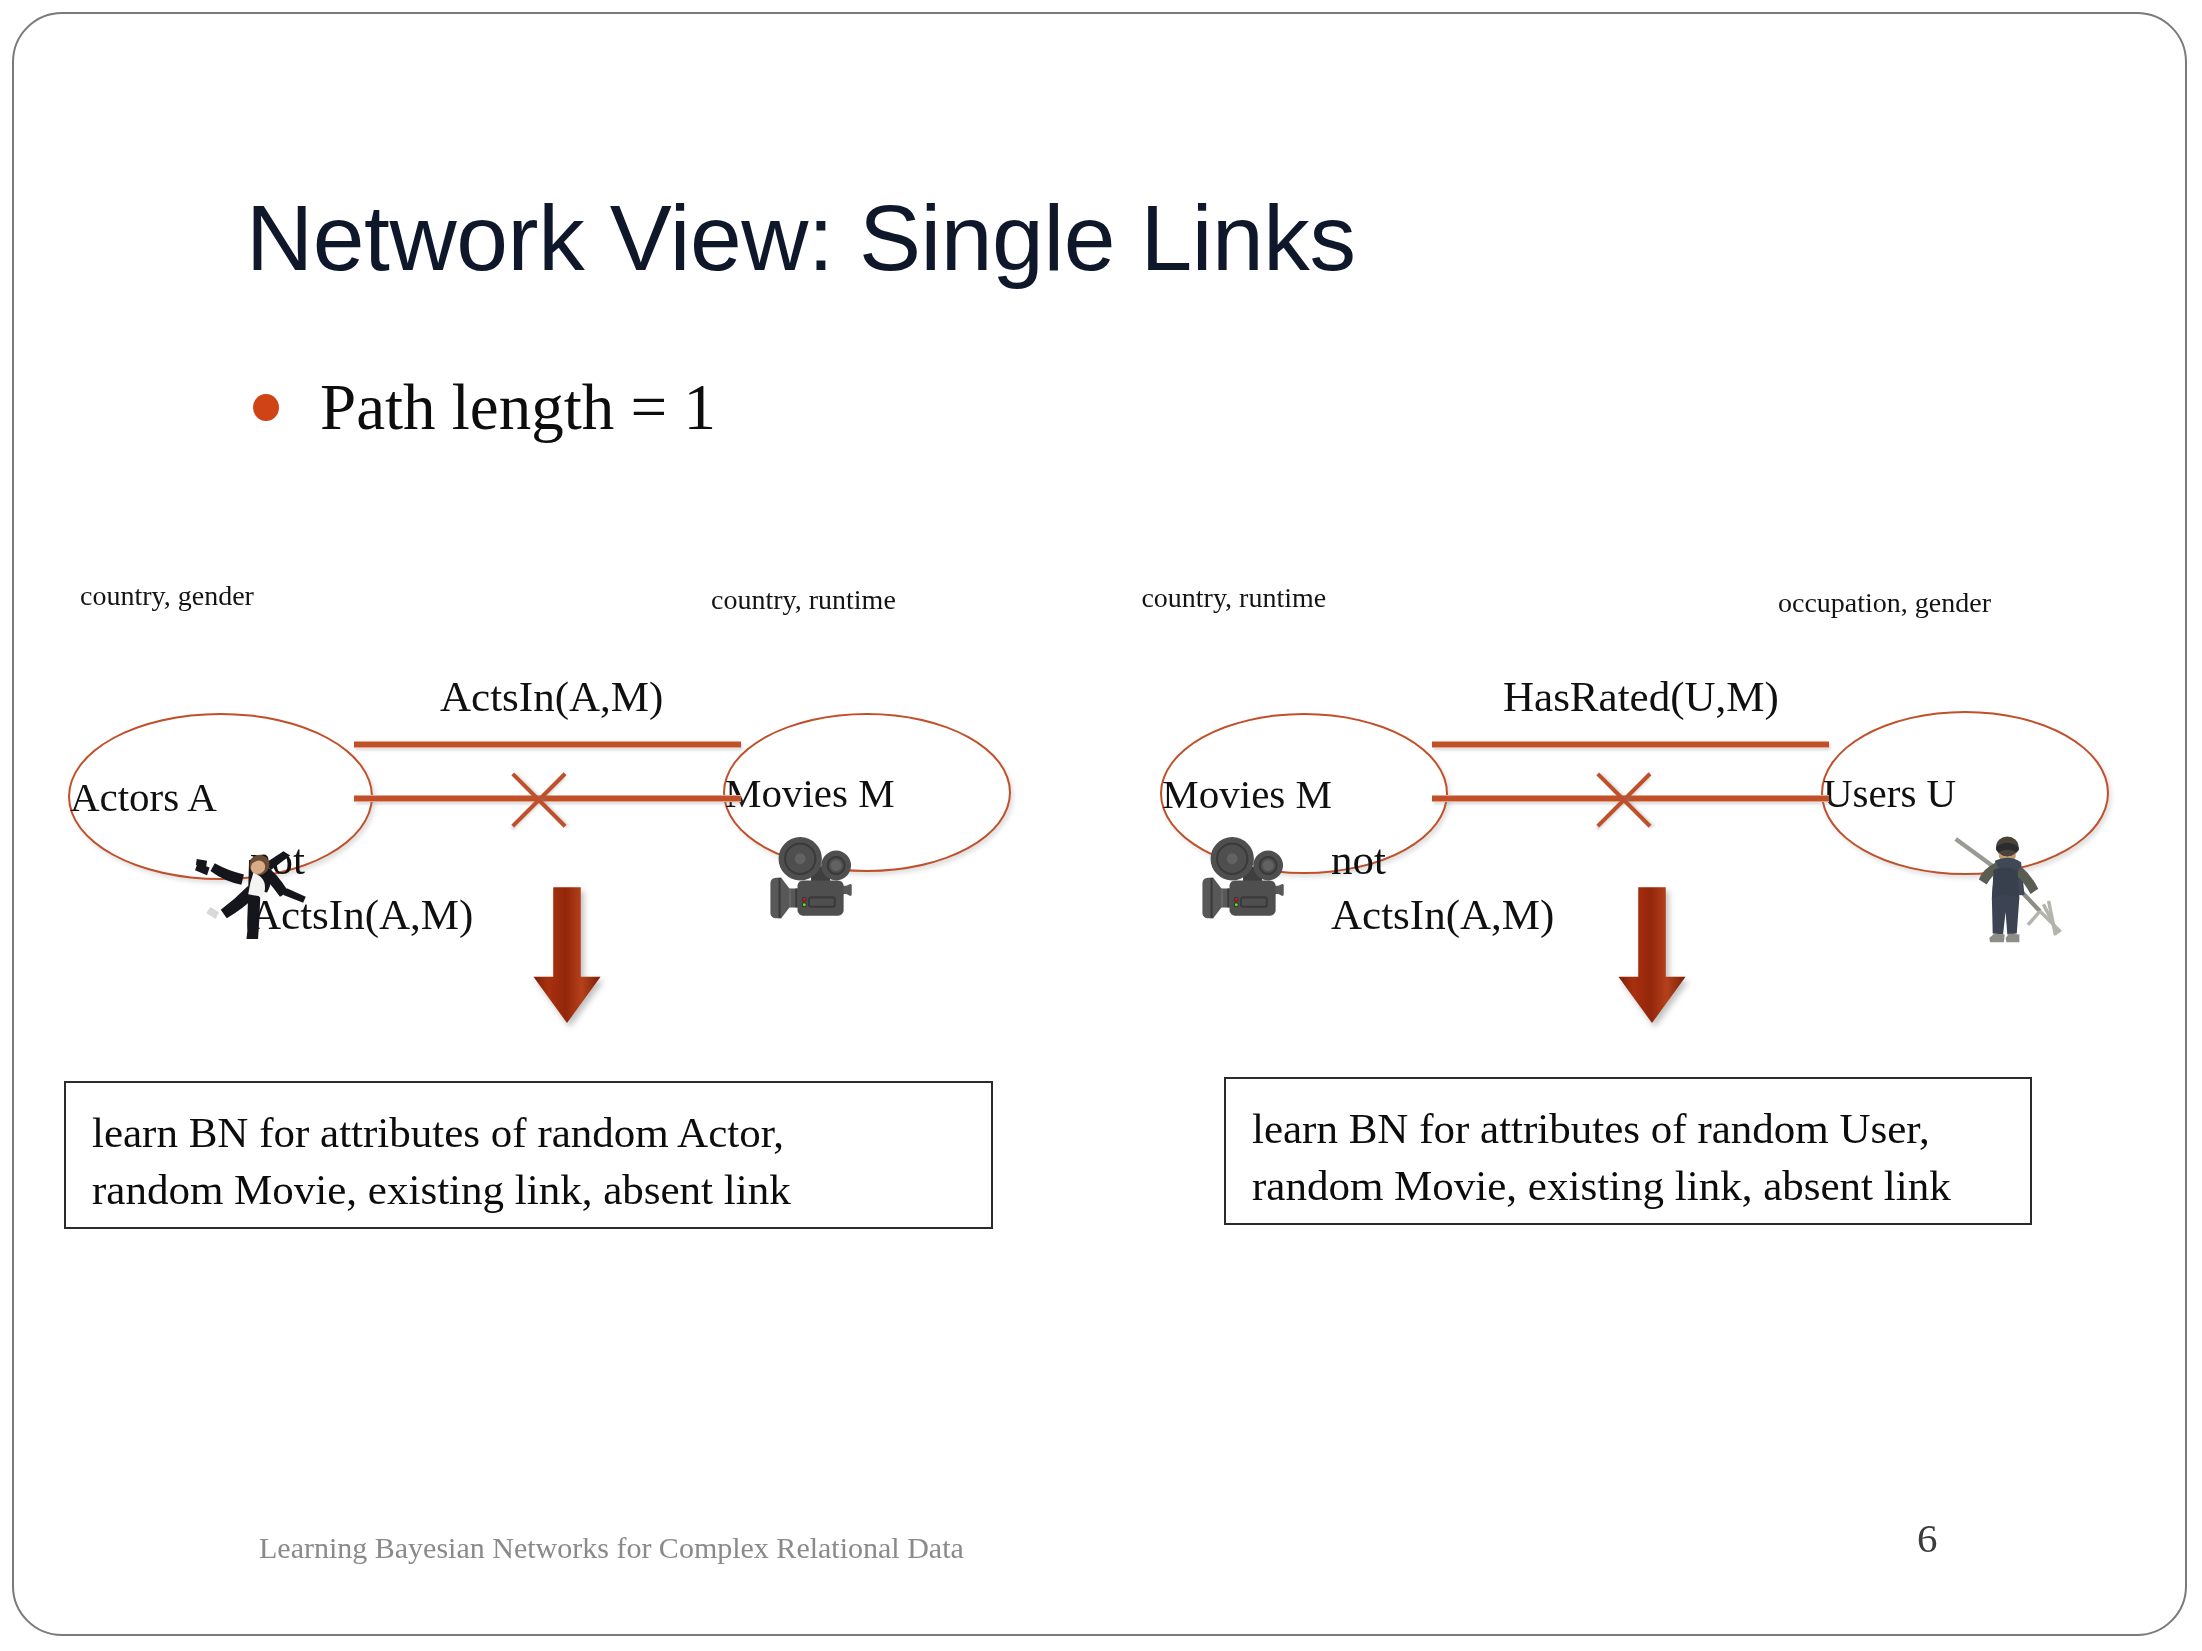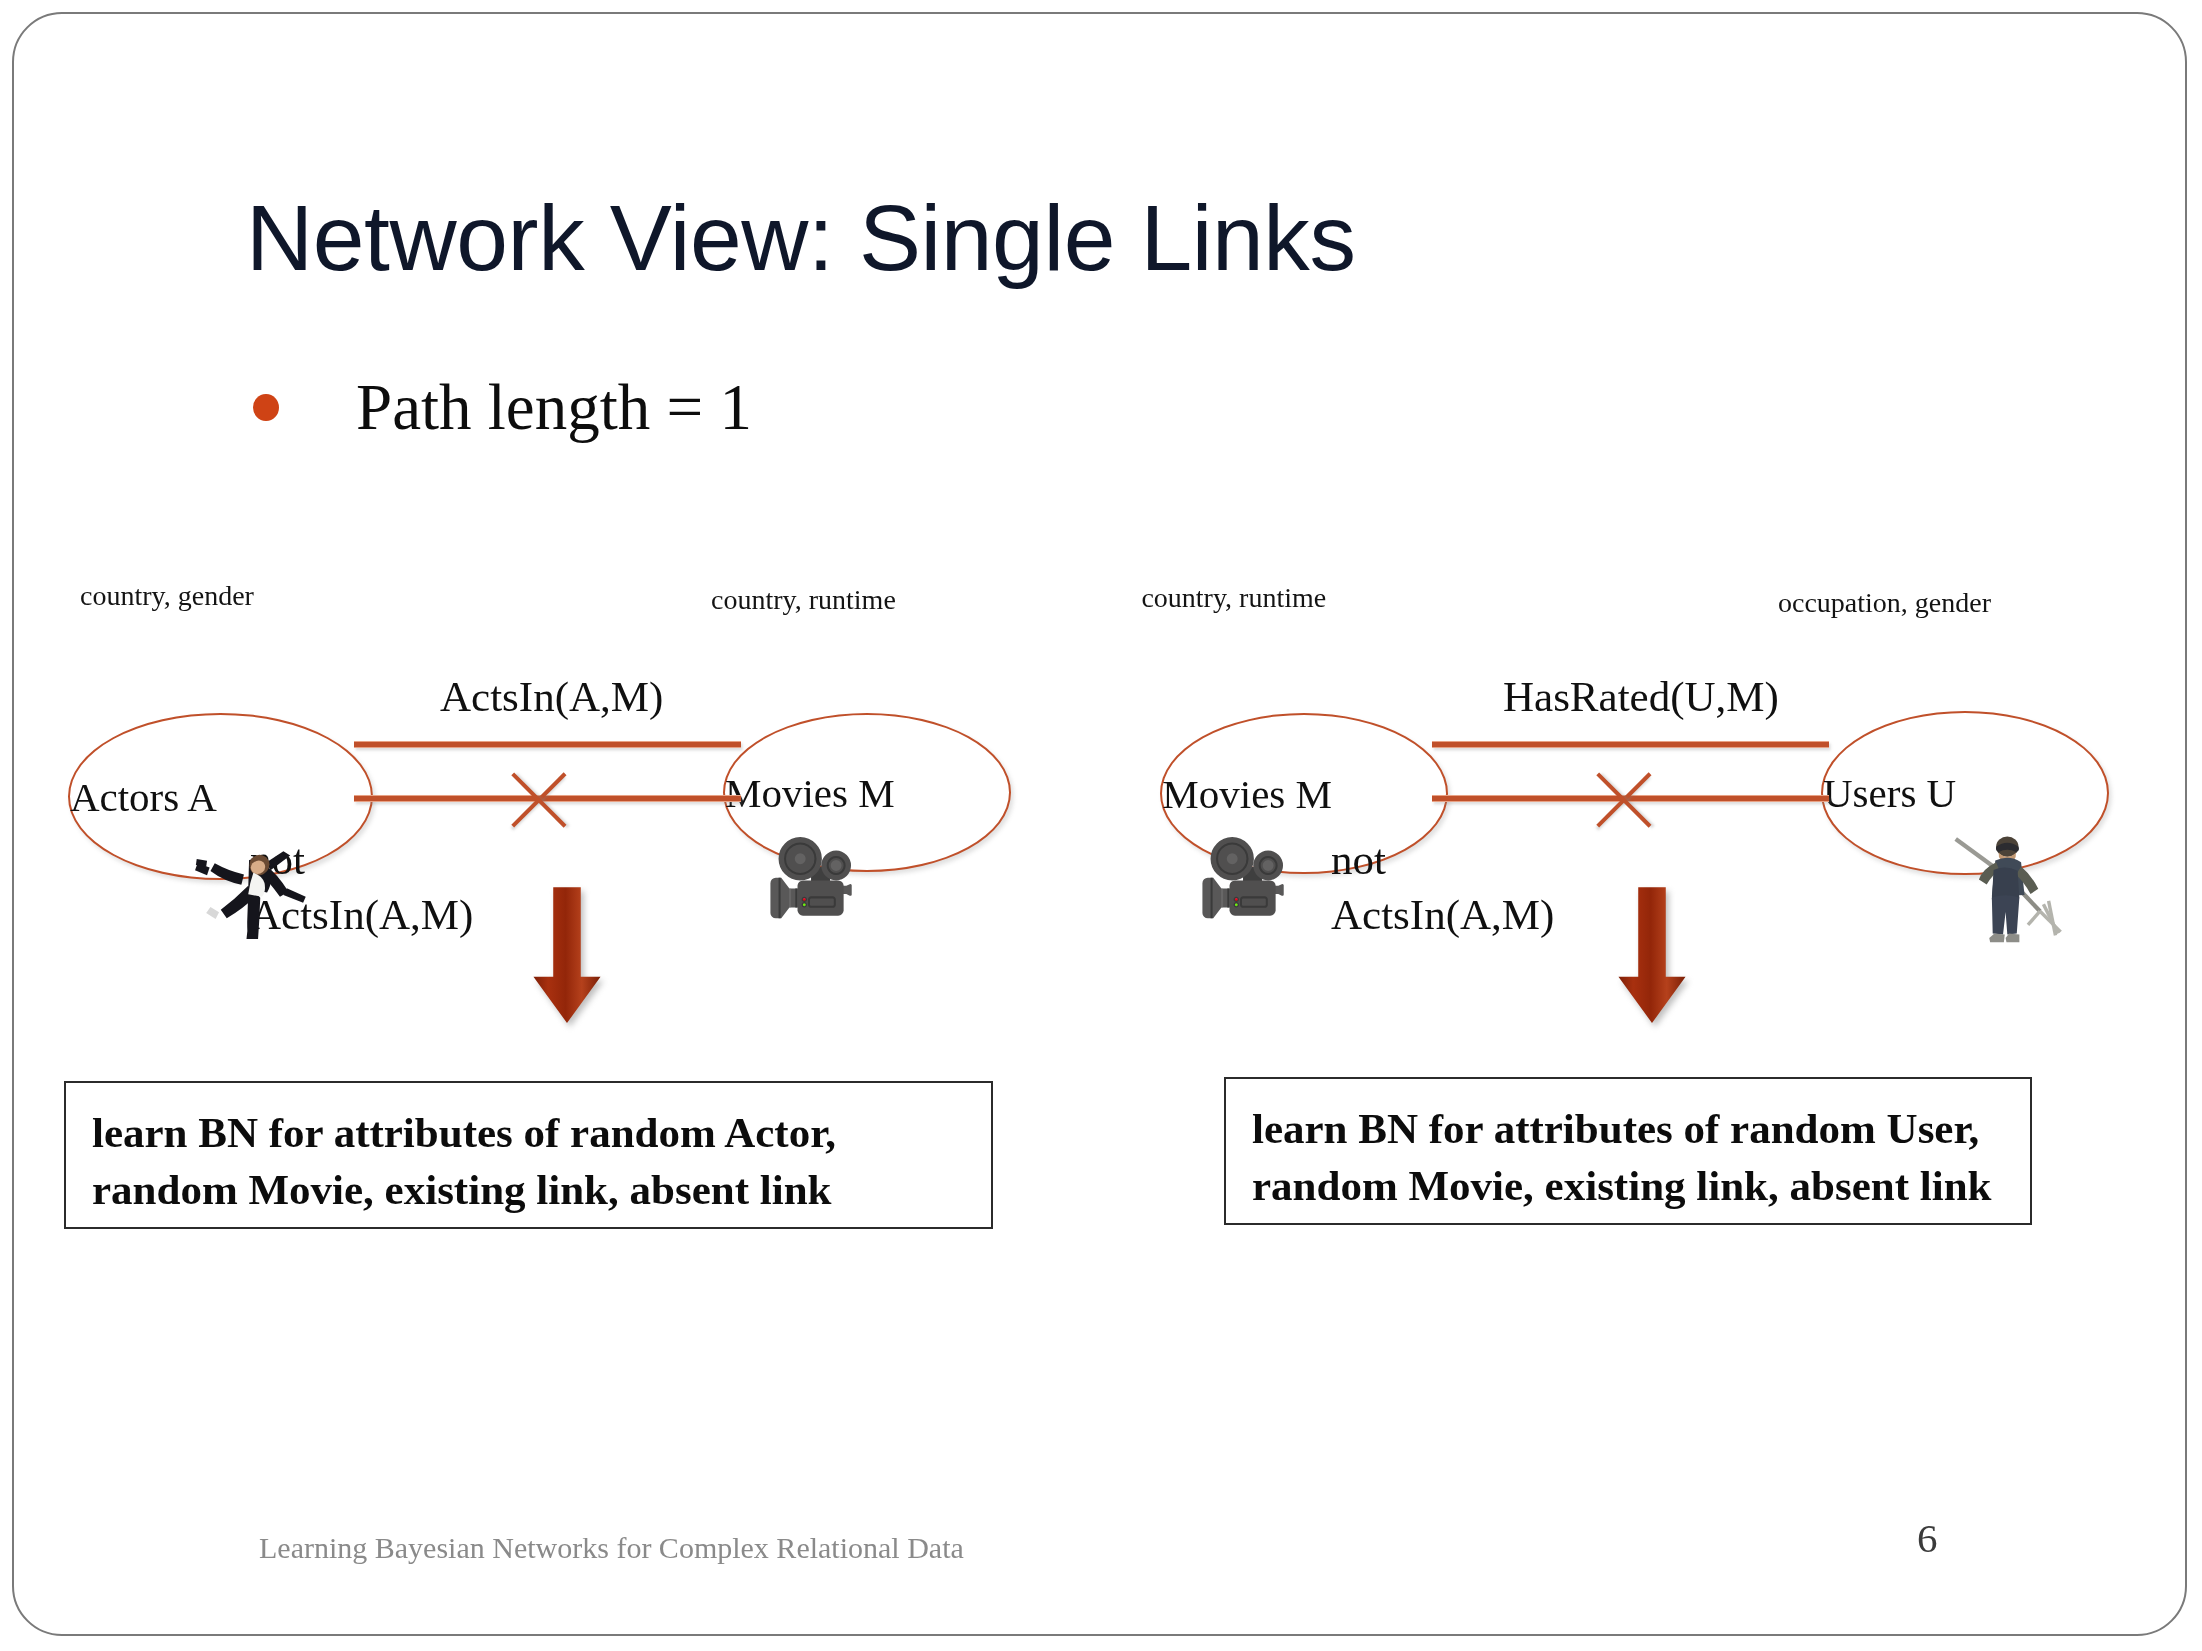--- a/index.html
+++ b/index.html
@@ -41,21 +41,20 @@
     white-space: nowrap;
   }
 
   
   #bullet-row {
     position: absolute;
     left: 239px;
     top: 361px;
     display: flex;
     align-items: center;
-    gap: 36px;
   }
   #bullet-dot {
     width: 26px;
     height: 27.5px;
     border-radius: 50%;
     background: #cf4315;
     margin-right: 41px;
     flex: none;
   }
   #bullet-text {
@@ -170,21 +169,20 @@
     background: #ffffff;
     box-sizing: border-box;
     padding: 22.4px 26px 19px 26px;
   }
   .outcome-text {
     font-family: "Liberation Serif", serif;
     font-size: 43px;
     line-height: 1.32;
     color: #0c0c0c;
     white-space: pre-line;
-    font-weight: bold;
   }
   #outcome-left  { left: 50px;   top: 1067px; width: 929px; height: 148px; }
   #outcome-right { left: 1210px; top: 1063px; width: 808px; height: 148px; }
 
   
   #footer-text {
     position: absolute;
     left: 245px;
     top: 1519px;
     font-family: Liberation Serif, serif;

